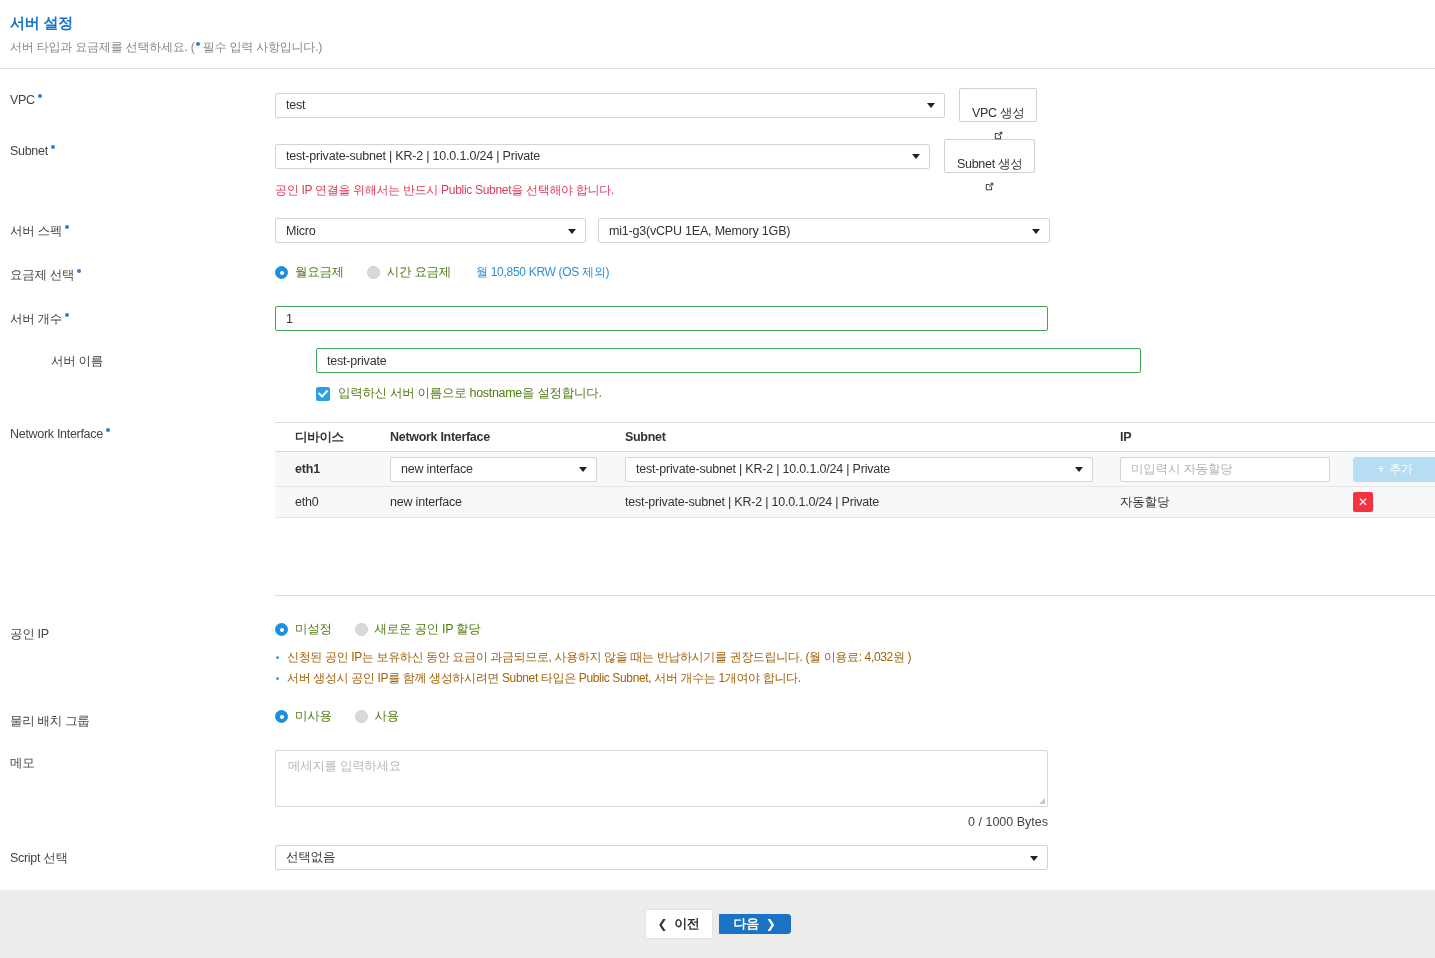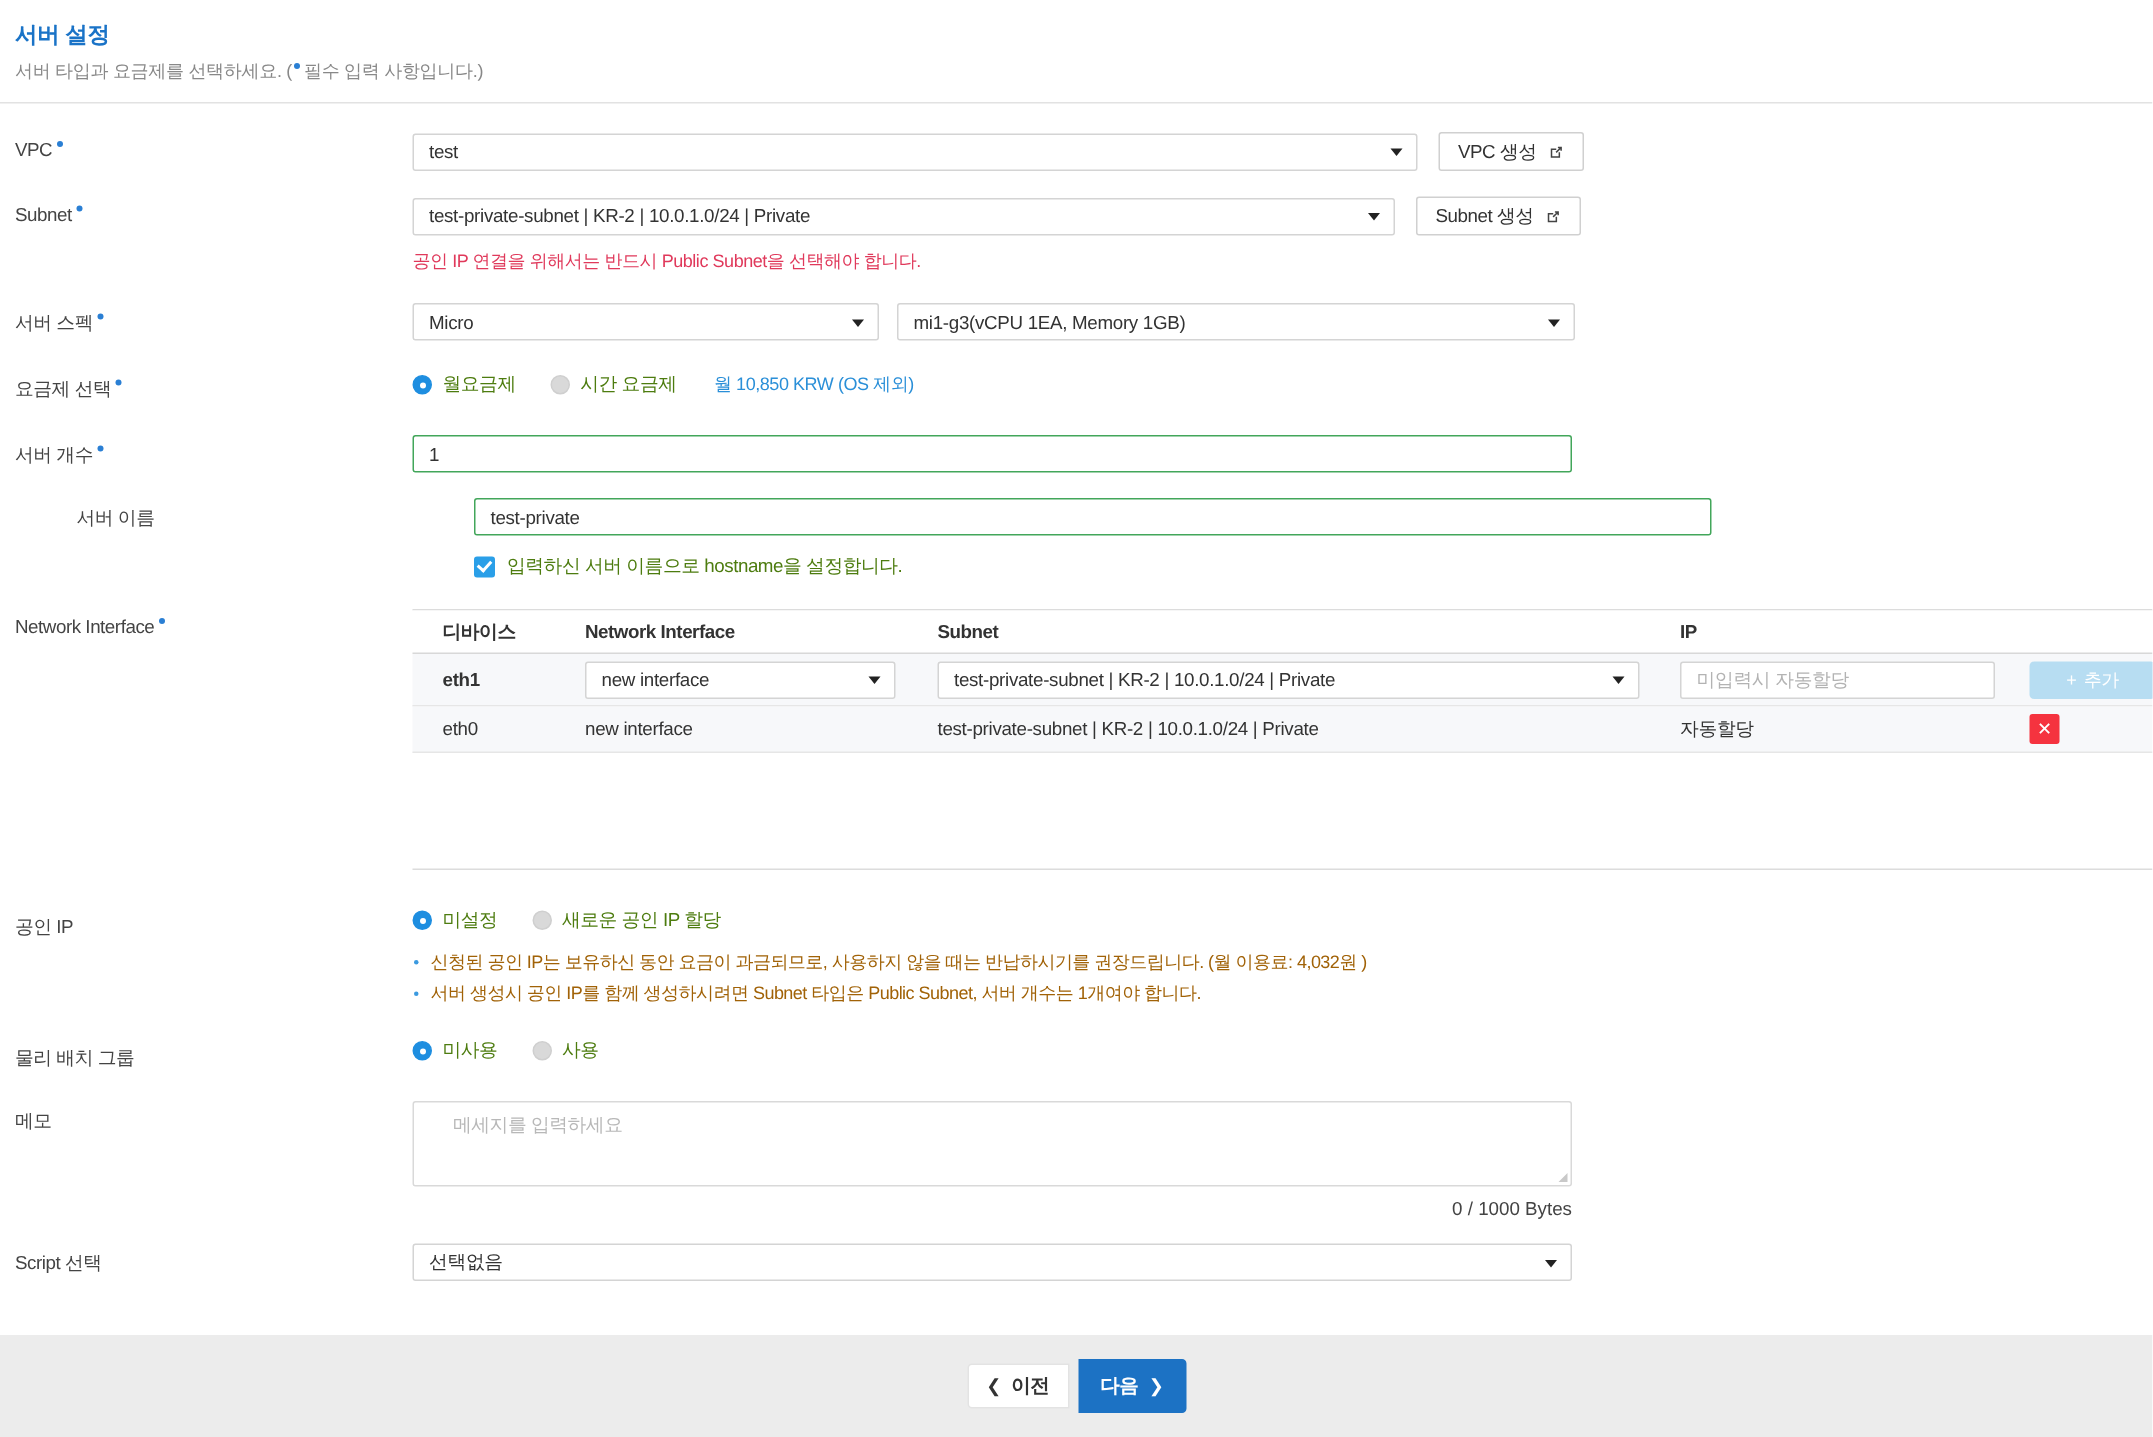--- a/index.html
+++ b/index.html
@@ -57,22 +57,22 @@
     height: 25px; border: 1px solid #d4d4d4; background: #fff; border-radius: 2px;
     display: flex; align-items: center; padding: 0 10px;
     font-size: 12.5px; color: #333; letter-spacing: -0.2px;
   }
   .input.valid { border-color: #42a65a; }
   .input .ph { color: #b3b3b3; }
 
   .btn-out {
     height: 26px; border: 1px solid #d0d0d0; background: #fff; border-radius: 2px;
     display: inline-flex; align-items: center; gap: 8px;
-    padding: 0 12px; font-size: 12.5px; color: #333; letter-spacing: -0.3px;
-    cursor: pointer; white-space: nowrap;
+    padding: 16px 12px; font-size: 12.5px; color: #333; letter-spacing: -0.3px;
+    cursor: pointer; white-space: nowrap; flex-direction: column;
   }
   .ext-icon { display:inline-block; width: 11px; height: 11px; position: relative; }
 
   
   .radio-line { display: flex; align-items: center; gap: 7px; }
   .radio-grp { display: flex; align-items: center; gap: 7px; margin-right: 16px; }
   .radio {
     width: 13px; height: 13px; border-radius: 50%; flex: 0 0 13px;
     background: #d9d9d9; border: 1px solid #cfcfcf;
   }
@@ -140,21 +140,21 @@
   }
   .btn-del {
     width: 20px; height: 20px; background: #f5333f; border-radius: 2px;
     display: inline-flex; align-items: center; justify-content: center;
     color: #fff; font-size: 12px; font-weight: bold; cursor: pointer;
   }
 
   
   .ta {
     height: 57px; border: 1px solid #d9d9d9; background: #fff; border-radius: 2px;
-    padding: 7px 26px; font-size: 12.5px; color: #b8b8b8; letter-spacing: -0.3px;
+    padding: 7px 12px; font-size: 12.5px; color: #b8b8b8; letter-spacing: -0.3px;
     position: relative;
   }
   .ta::after {
     content:""; position:absolute; right:2px; bottom:2px;
     width:0; height:0; border-left: 6px solid transparent; border-bottom: 6px solid #c9c9c9;
   }
   .bytes { text-align: right; font-size: 12.5px; color: #444; margin-top: 8px; }
 
   
   .footer {
@@ -162,21 +162,21 @@
     background: #ececec; display: flex; align-items: center; justify-content: center;
     gap: 0;
   }
   .btn-prev {
     height: 30px; min-width: 68px; background: #fff; border: 1px solid #e3e3e3;
     border-radius: 3px 0 0 3px;
     display: inline-flex; align-items: center; justify-content: center; gap: 7px;
     font-size: 13px; font-weight: bold; color: #333; letter-spacing: -0.4px; cursor: pointer;
   }
   .btn-next {
-    height: 36px; min-width: 72px; background: #1c72c4; border: 1px solid #1c72c4;
+    height: 20px; min-width: 72px; background: #1c72c4; border: 1px solid #1c72c4;
     border-radius: 0 3px 3px 0; margin-left: 6px;
     display: inline-flex; align-items: center; justify-content: center; gap: 7px;
     font-size: 13px; font-weight: bold; color: #fff; letter-spacing: -0.4px; cursor: pointer;
   }
   .chev { font-size: 12px; font-weight: normal; }
 </style>
 </head>
 <body>
 
 <div class="page">

